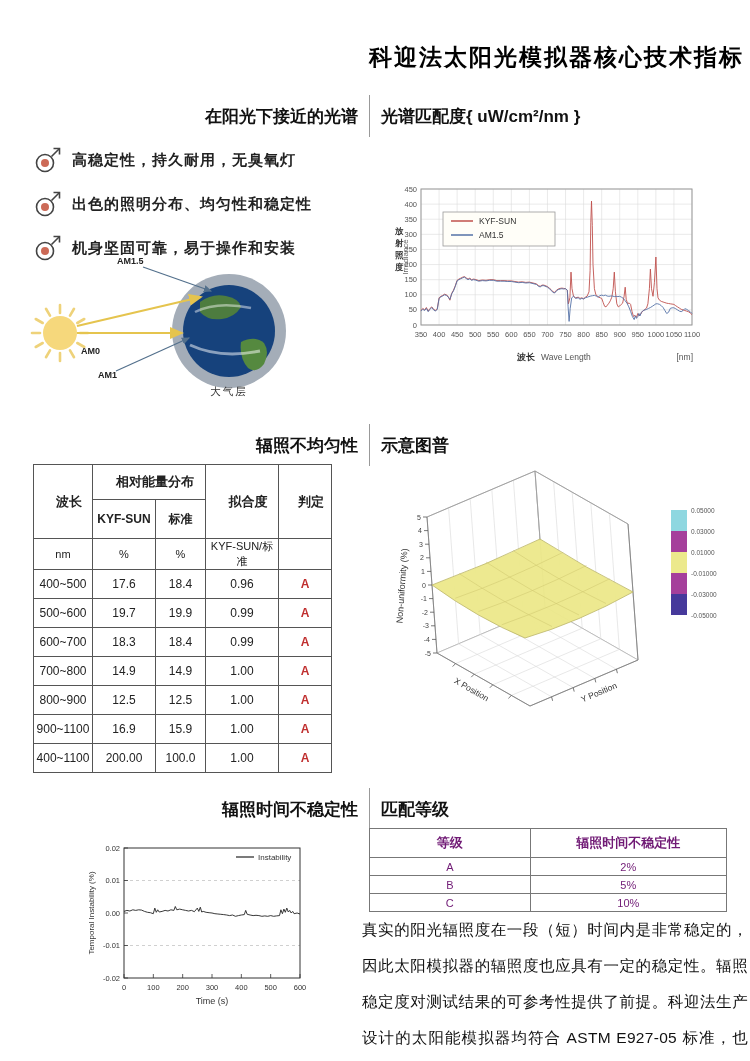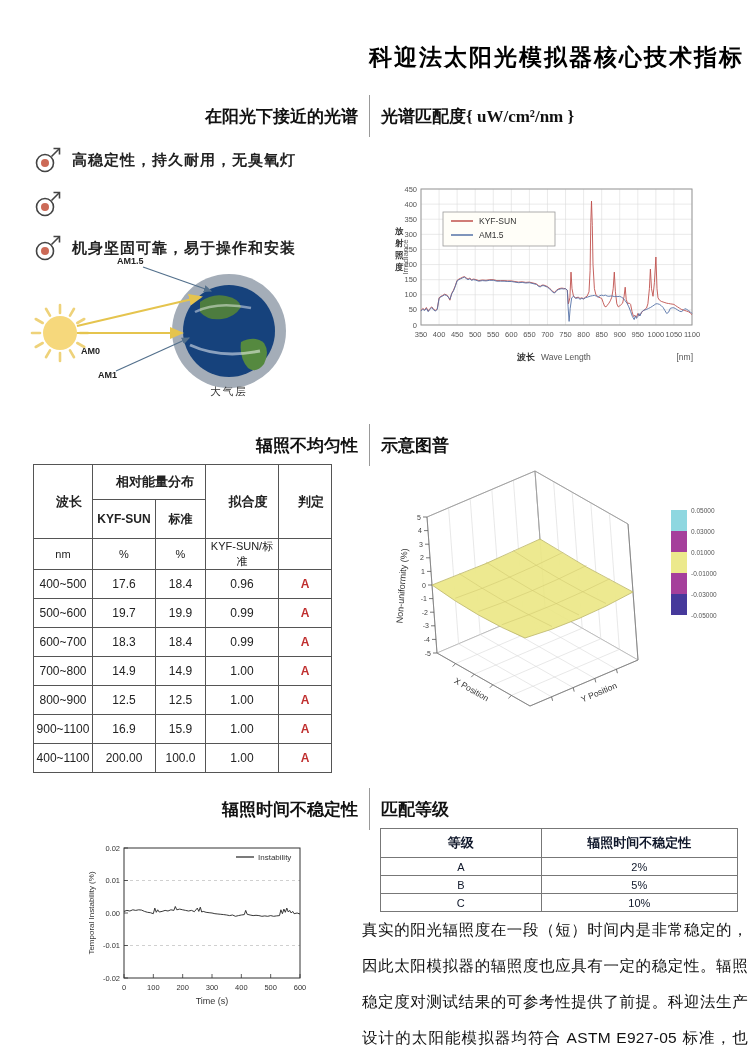--- a/index.html
+++ b/index.html
@@ -3,39 +3,39 @@
 <meta charset="utf-8">
 <style>
   html,body{margin:0;padding:0;background:#fff;}
   #page{position:relative;width:750px;height:1061px;background:#fff;overflow:hidden;
         font-family:"Liberation Sans","DejaVu Sans",sans-serif;color:#111;border-radius:16px;}
   .title{position:absolute;top:42px;right:6px;margin:0;font-family:"Liberation Serif","DejaVu Serif",serif;
          font-size:23px;font-weight:bold;letter-spacing:2px;color:#000;}
   .sec{position:absolute;left:0;width:750px;height:42px;display:flex;align-items:center;}
   .sec .l{width:358px;text-align:right;padding-right:11px;font-weight:bold;font-size:17px;}
   .sec .d{width:1px;height:42px;background:#999;}
-  .sec .r{padding-left:11px;font-weight:bold;font-size:17px;font-family:Liberation Serif, serif;}
+  .sec .r{padding-left:11px;font-weight:bold;font-size:17px;}
   #features{position:absolute;left:33px;top:138px;}
   .feature{display:flex;align-items:center;height:44px;}
   .feature svg{width:30px;height:30px;margin-right:9px;flex:0 0 auto;}
   .ftxt{font-size:15px;font-weight:bold;color:#222;letter-spacing:1px;}
   #diagram-svg{position:absolute;left:15px;top:250px;}
   #spectrum-svg{position:absolute;left:385px;top:168px;}
   #surface-svg{position:absolute;left:385px;top:468px;}
   #instability-svg{position:absolute;left:40px;top:823px;}
   #energy-table{position:absolute;left:33px;top:464px;width:298px;border-collapse:collapse;
                 table-layout:fixed;text-align:center;color:#222;}
   #energy-table td{border:1px solid #555;padding:0;overflow:hidden;}
   #energy-table .h1 td{height:34px;font-size:13px;font-weight:bold;padding-left:12px;}
   #energy-table .h2 td{height:38px;font-size:12px;font-weight:bold;}
   #energy-table .hu td{height:30px;font-size:11px;}
   #energy-table .dr td{height:28px;font-size:12px;}
   #energy-table .judge{color:#c03030;font-weight:bold;}
-  #grade-table{position:absolute;left:380px;top:828px;width:358px;border-collapse:collapse;
-               table-layout:fixed;text-align:center;color:#0f172a;}
+  #grade-table{position:absolute;left:369px;top:828px;width:358px;border-collapse:collapse;
+               table-layout:fixed;text-align:center;color:#701a75;}
   #grade-table td{border:1px solid #777;padding:0;}
   #grade-table .gh td{height:28px;font-size:13px;font-weight:bold;}
   #grade-table .gr td{height:17px;font-size:11px;}
   #paragraph{position:absolute;left:362px;top:912px;width:386px;margin:0;font-size:15.5px;
              line-height:36px;text-align:justify;text-align-last:center;color:#111;letter-spacing:0.3px;}
 </style>
 </head>
 <body>
 
 <div id="page">
@@ -58,20 +58,21 @@
         </svg>
         <span class="ftxt">高稳定性，持久耐用，无臭氧灯</span>
       </div>
       <div class="feature">
         <svg viewBox="0 0 30 30">
           <circle cx="12" cy="18" r="8.5" fill="none" stroke="#444" stroke-width="1.6"></circle>
           <circle cx="12" cy="18" r="4" fill="#cc6a57"></circle>
           <line x1="18.5" y1="11.5" x2="26" y2="4" stroke="#444" stroke-width="1.6"></line>
           <polyline points="20.5,3.5 26.5,3.5 26.5,9.5" fill="none" stroke="#444" stroke-width="1.6"></polyline>
         </svg>
+        <span class="ftxt">出色的照明分布、均匀性和稳定性</span>
       </div>
       <div class="feature">
         <svg viewBox="0 0 30 30">
           <circle cx="12" cy="18" r="8.5" fill="none" stroke="#444" stroke-width="1.6"></circle>
           <circle cx="12" cy="18" r="4" fill="#cc6a57"></circle>
           <line x1="18.5" y1="11.5" x2="26" y2="4" stroke="#444" stroke-width="1.6"></line>
           <polyline points="20.5,3.5 26.5,3.5 26.5,9.5" fill="none" stroke="#444" stroke-width="1.6"></polyline>
         </svg>
         <span class="ftxt">机身坚固可靠，易于操作和安装</span>
       </div>

